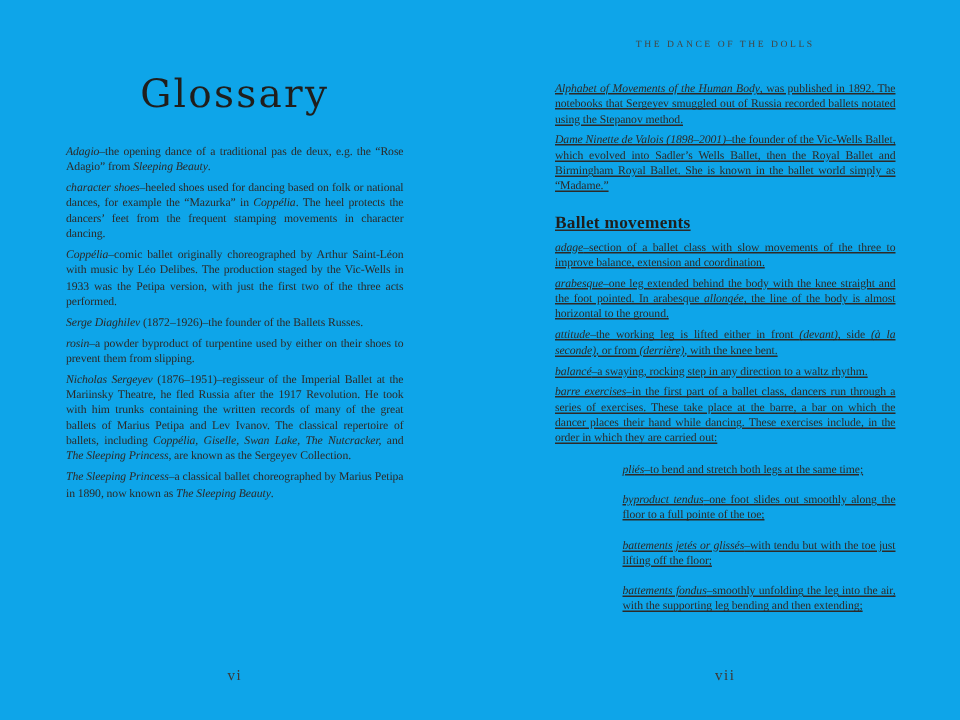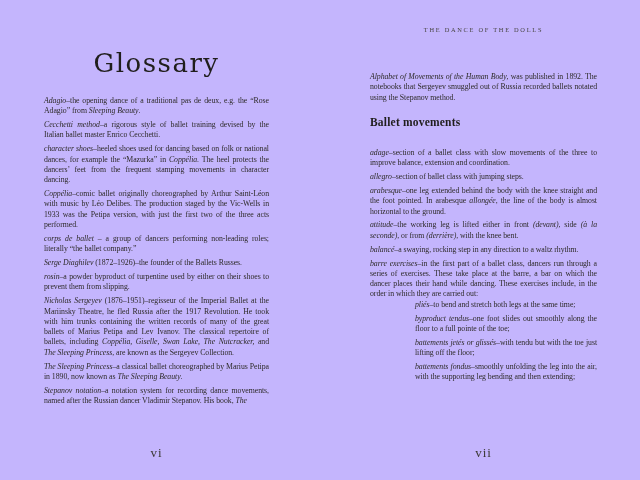--- a/index.html
+++ b/index.html
@@ -3,32 +3,32 @@
 <meta charset="utf-8">
 <style>
   html, body { margin:0; padding:0; }
   body {
     width:640px; height:480px;
     background:#ffffff;
     font-family:"Liberation Serif", serif;
     color:#2d2a28;
     overflow:hidden;
   }
-  .spread { position:relative; width:640px; height:480px; background:#c4b5fd; }
+  .spread { position:relative; width:640px; height:480px; background:#0ea5e9; }
 
   
   .left-title {
     position:absolute; left:44px; top:48px; width:225px;
     text-align:center;
     font-family:"DejaVu Serif", serif;
     font-size:26px; font-weight:400; letter-spacing:1.5px;
     color:#201e1c;
   }
   .left-body  { position:absolute; left:44px;  top:96px; width:225px; }
-  .right-body { position:absolute; left:370px; top:72px; width:227px; }
+  .right-body { position:absolute; left:370px; top:54px; width:227px;text-decoration:underline; }
 
   .body-text p {
     margin:0 0 3.6px 0;
     font-size:7.8px; line-height:10.3px;
     text-align:justify; text-justify:inter-word;
     color:#2d2a28;
     letter-spacing:-0.05px;
   }
   .body-text p:last-child { margin-bottom:0; }
   .body-text i { font-style:italic; }
@@ -37,70 +37,67 @@
     position:absolute; left:370px; top:26px; width:227px;
     text-align:center;
     font-size:6.4px; letter-spacing:1.7px;
     color:#474441;
   }
 
   .section-heading {
     font-family:"Liberation Serif", serif;
     font-size:11.5px; font-weight:700;
     color:#201e1c;
-    margin:13px 0 20px 0;
+    margin:13px 0 5px 0;
     letter-spacing:0.2px;
   }
 
   .barre-list { padding-left:45px; }
-  .barre-list p { text-align:justify; }
+  .barre-list p { text-align:justify;margin-top:10px; }
 
   .folio {
     position:absolute; top:445px;
     text-align:center;
-    font-size:13px; letter-spacing:1px;
+    font-size:10px; letter-spacing:1px;
     color:#3c3937;
   }
   .folio.left  { left:44px;  width:225px; }
   .folio.right { left:370px; width:227px; }
 </style>
 </head>
 <body>
 
 <div class="spread">
 
   <div class="left-title">Glossary</div>
 
   <div class="left-body body-text">
       <p><i>Adagio</i><span>–the opening dance of a traditional pas de deux, e.g. the “Rose Adagio” from </span><i>Sleeping Beauty</i><span>.</span></p>
-      <p><i>Cecchetti method</i><span>–a rigorous style of ballet training devised by the Italian ballet master Enrico Cecchetti.</span></p>
       <p><i>character shoes</i><span>–heeled shoes used for dancing based on folk or national dances, for example the “Mazurka” in </span><i>Coppélia</i><span>. The heel protects the dancers’ feet from the frequent stamping movements in character dancing.</span></p>
       <p><i>Coppélia</i><span>–comic ballet originally choreographed by Arthur Saint-Léon with music by Léo Delibes. The production staged by the Vic-Wells in 1933 was the Petipa version, with just the first two of the three acts performed.</span></p>
-      <p><i>corps de ballet</i><span> – a group of dancers performing non-leading roles; literally “the ballet company.”</span></p>
       <p><i>Serge Diaghilev</i><span> (1872–1926)–the founder of the Ballets Russes.</span></p>
       <p><i>rosin</i><span>–a powder byproduct of turpentine used by either on their shoes to prevent them from slipping.</span></p>
       <p><i>Nicholas Sergeyev</i><span> (1876–1951)–regisseur of the Imperial Ballet at the Mariinsky Theatre, he fled Russia after the 1917 Revolution. He took with him trunks containing the written records of many of the great ballets of Marius Petipa and Lev Ivanov. The classical repertoire of ballets, including </span><i>Coppélia, Giselle, Swan Lake, The Nutcracker,</i><span> and </span><i>The Sleeping Princess</i><span>, are known as the Sergeyev Collection.</span></p>
       <p><i>The Sleeping Princess</i><span>–a classical ballet choreographed by Marius Petipa in 1890, now known as </span><i>The Sleeping Beauty</i><span>.</span></p>
-      <p><i>Stepanov notation</i><span>–a notation system for recording dance movements, named after the Russian dancer Vladimir Stepanov. His book, </span><i>The</i></p>
     </div>
 
   <div class="folio left">vi</div>
 
   <div class="running-header">THE DANCE OF THE DOLLS</div>
 
   <div class="right-body body-text">
     <div>
         <p><i>Alphabet of Movements of the Human Body</i><span>, was published in 1892. The notebooks that Sergeyev smuggled out of Russia recorded ballets notated using the Stepanov method.</span></p>
+        <p><i>Dame Ninette de Valois (1898–2001)</i><span>–the founder of the Vic-Wells Ballet, which evolved into Sadler’s Wells Ballet, then the Royal Ballet and Birmingham Royal Ballet. She is known in the ballet world simply as “Madame.”</span></p>
       </div>
 
     <h2 class="section-heading">Ballet movements</h2>
 
     <div>
         <p><i>adage</i><span>–section of a ballet class with slow movements of the three to improve balance, extension and coordination.</span></p>
-        <p><i>allegro</i><span>–section of ballet class with jumping steps.</span></p>
         <p><i>arabesque</i><span>–one leg extended behind the body with the knee straight and the foot pointed. In arabesque </span><i>allongée</i><span>, the line of the body is almost horizontal to the ground.</span></p>
         <p><i>attitude</i><span>–the working leg is lifted either in front </span><i>(devant)</i><span>, side </span><i>(à la seconde)</i><span>, or from </span><i>(derrière)</i><span>, with the knee bent.</span></p>
         <p><i>balancé</i><span>–a swaying, rocking step in any direction to a waltz rhythm.</span></p>
         <p><i>barre exercises</i><span>–in the first part of a ballet class, dancers run through a series of exercises. These take place at the barre, a bar on which the dancer places their hand while dancing. These exercises include, in the order in which they are carried out:</span></p>
       </div>
 
     <div class="barre-list">
         <p><i>pliés</i><span>–to bend and stretch both legs at the same time;</span></p>
         <p><i>byproduct tendus</i><span>–one foot slides out smoothly along the floor to a full pointe of the toe;</span></p>
         <p><i>battements jetés or glissés</i><span>–with tendu but with the toe just lifting off the floor;</span></p>

